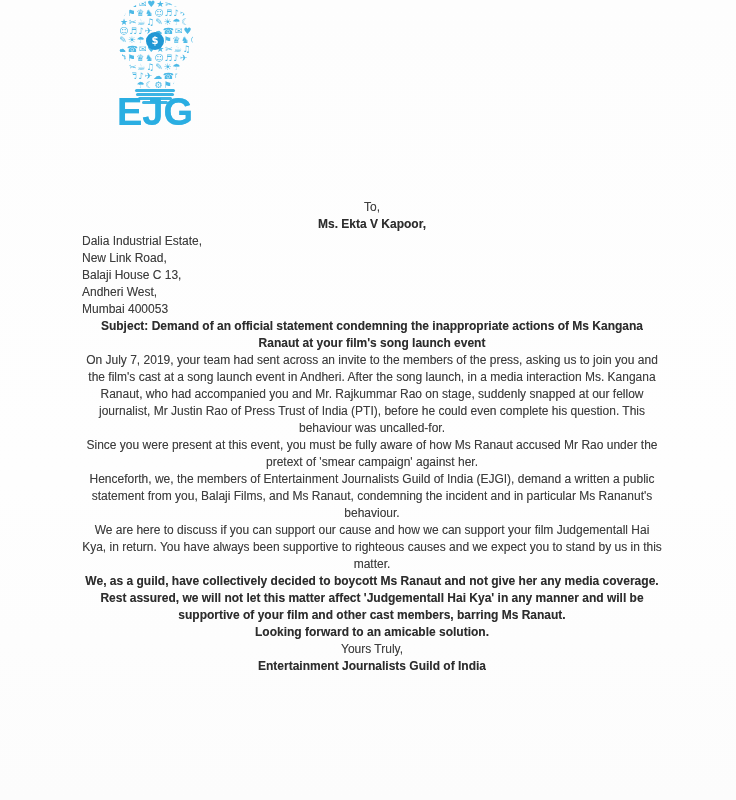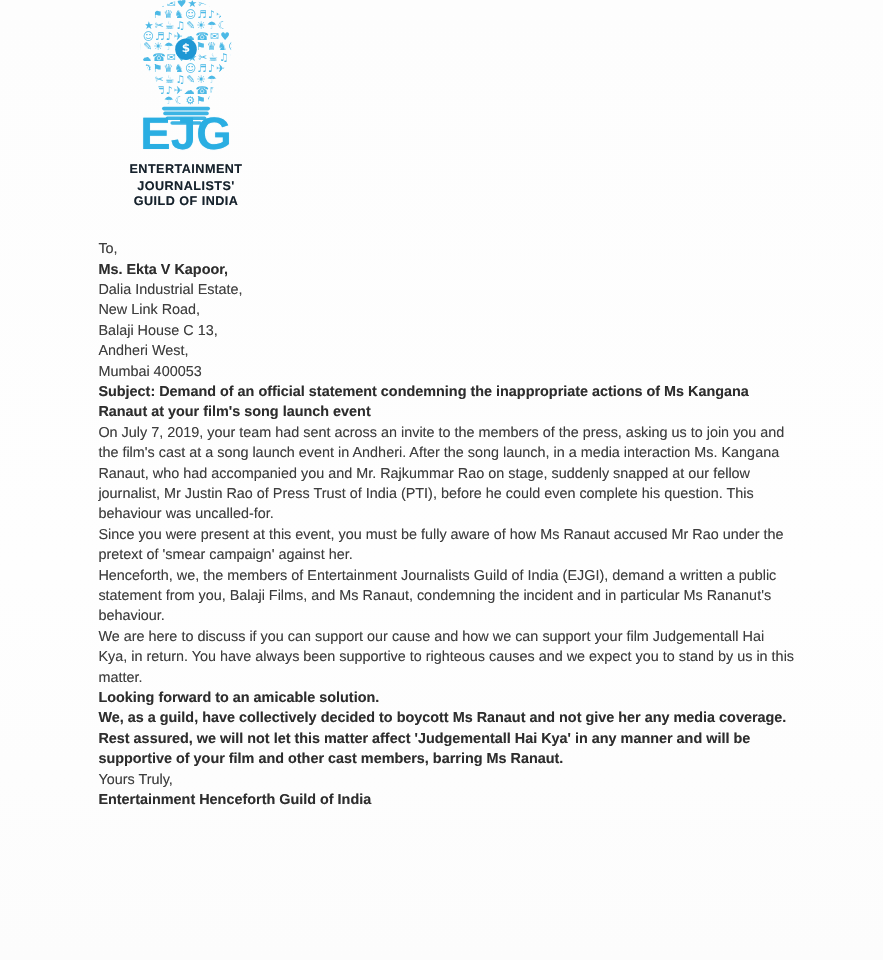--- a/index.html
+++ b/index.html
@@ -36,21 +36,21 @@
   }
   .logo-org{margin-top:3px;font-size:10.5px;font-weight:700;color:#16222c;line-height:13.5px;letter-spacing:0.4px;
     text-shadow:0 0 0.5px rgba(22,34,44,.5);}
 
   
   .letter{
     position:absolute;left:82px;top:199px;width:580px;
     font-size:12px;line-height:17px;color:#3e3e3e;
     text-shadow:0 0 0.5px rgba(70,70,70,.45);
   }
-  .letter p{margin:0;}
+  .letter p{margin:0;text-align:center;}
   .b{font-weight:700;color:#2d2d2d;}
   .mt1{margin-top:17px;}
   .mt2{margin-top:26px;}
   .addr div{margin:0;}
   .pre{white-space:pre-line;}
 </style>
 </head>
 <body>
 
 <div class="page">
@@ -60,25 +60,20 @@
       <div class="bulb-fill">♪ ✈ ☁ ☎ ✉ ♥ ★ ✂ ☕ ♫ ✎ ☀ ☂ ☾ ⚙ ⚑ ♛ ♞ ☺ ♬ ♪ ✈ ☁ ☎ ✉ ♥ ★ ✂ ☕ ♫ ✎ ☀ ☂ ☾ ⚙ ⚑ ♛ ♞ ☺ ♬ ♪ ✈ ☁ ☎ ✉ ♥ ★ ✂ ☕ ♫ ✎ ☀ ☂ ☾ ⚙ ⚑ ♛ ♞ ☺ ♬ ♪ ✈ ☁ ☎ ✉ ♥ ★ ✂ ☕ ♫ ✎ ☀ ☂ ☾ ⚙ ⚑ ♛ ♞ ☺ ♬ ♪ ✈ ☁ ☎ ✉ ♥ ★ ✂ ☕ ♫ ✎ ☀ ☂ ☾ ⚙ ⚑ ♛ ♞ ☺ ♬ ♪ ✈ ☁ ☎ ✉ ♥ ★ ✂ ☕ ♫ ✎ ☀ ☂ ☾ ⚙ ⚑ ♛ ♞ ☺ ♬ ♪ ✈ ☁ ☎ ✉ ♥ ★ ✂ ☕ ♫ ✎ ☀ ☂ ☾ ⚙ ⚑ ♛ ♞ ☺ ♬ ♪ ✈ ☁ ☎ ✉ ♥ ★ ✂ ☕ ♫ ✎ ☀ ☂ ☾ ⚙ ⚑ ♛ ♞ ☺ ♬ ♪ ✈ ☁ ☎ ✉ ♥ ★ ✂ ☕ ♫ ✎ ☀ ☂ ☾ ⚙ ⚑ ♛ ♞ ☺ ♬ ♪ ✈ ☁ ☎ ✉ ♥ ★ ✂ ☕ ♫ ✎ ☀ ☂ ☾ ⚙ ⚑ ♛ ♞ ☺ ♬ ♪ ✈ ☁ ☎ ✉ ♥ ★ ✂ ☕ ♫ ✎ ☀ ☂ ☾ ⚙ ⚑ ♛ ♞ ☺ ♬ ♪ ✈ ☁ ☎ ✉ ♥ ★ ✂ ☕ ♫ ✎ ☀ ☂ ☾ ⚙ ⚑ ♛ ♞ ☺ ♬ ♪ ✈ ☁ ☎ ✉ ♥ ★ ✂ ☕ ♫ ✎ ☀ ☂ ☾ ⚙ ⚑ ♛ ♞ ☺ ♬ ♪ ✈ ☁ ☎ ✉ ♥ ★ ✂ ☕ ♫ ✎ ☀ ☂ ☾ ⚙ ⚑ ♛ ♞ ☺ ♬ </div>
       <div class="bulb-core">$</div>
     </div>
     <div class="bulb-base">
       <div class="bar b1"></div>
         <div class="bar b2"></div>
         <div class="bar b3"></div>
         <div class="bar b4"></div>
     </div>
     <div class="logo-acronym">EJG</div>
-    <div class="logo-org">
-      <div>ENTERTAINMENT</div>
-      <div>JOURNALISTS'</div>
-      <div>GUILD OF INDIA</div>
-    </div>
   </div>
 
   <div class="letter">
     <p>To,</p>
 
     <p class="b mt1">Ms. Ekta V Kapoor,</p>
     <div class="addr">
       <div>Dalia Industrial Estate,</div>
       <div>New Link Road,</div>
       <div>Balaji House C 13,</div>
@@ -86,21 +81,21 @@
       <div>Mumbai 400053</div>
     </div>
 
 
     <p class="b mt1">Subject: Demand of an official statement condemning the inappropriate actions of Ms Kangana Ranaut at your film's song launch event</p>
 
     <p class="mt2">On July 7, 2019, your team had sent across an invite to the members of the press, asking us to join you and the film's cast at a song launch event in Andheri. After the song launch, in a media interaction Ms. Kangana Ranaut, who had accompanied you and Mr. Rajkummar Rao on stage, suddenly snapped at our fellow journalist, Mr Justin Rao of Press Trust of India (PTI), before he could even complete his question. This behaviour was uncalled-for.</p>
     <p class="mt1">Since you were present at this event, you must be fully aware of how Ms Ranaut accused Mr Rao under the pretext of 'smear campaign' against her.</p>
     <p class="mt1 pre">Henceforth, we, the members of Entertainment Journalists Guild of India (EJGI), demand a written a public statement from you, Balaji Films, and Ms Ranaut, condemning the incident and in particular Ms Rananut's behaviour.
 We are here to discuss if you can support our cause and how we can support your film Judgementall Hai Kya, in return. You have always been supportive to righteous causes and we expect you to stand by us in this matter.</p>
+    <p class="mt1 b">We, as a guild, have collectively decided to boycott Ms Ranaut and not give her any media coverage. Rest assured, we will not let this matter affect 'Judgementall Hai Kya' in any manner and will be supportive of your film and other cast members, barring Ms Ranaut.</p>
+
     <p class="mt1 b">Looking forward to an amicable solution.</p>
 
-    <p class="mt1 b">We, as a guild, have collectively decided to boycott Ms Ranaut and not give her any media coverage. Rest assured, we will not let this matter affect 'Judgementall Hai Kya' in any manner and will be supportive of your film and other cast members, barring Ms Ranaut.</p>
-
     <p class="mt1">Yours Truly,</p>
-    <p class="b">Entertainment Henceforth Guild of India</p>
+    <p class="b">Entertainment Journalists Guild of India</p>
   </div>
 
 </div>
 
 </body></html>

